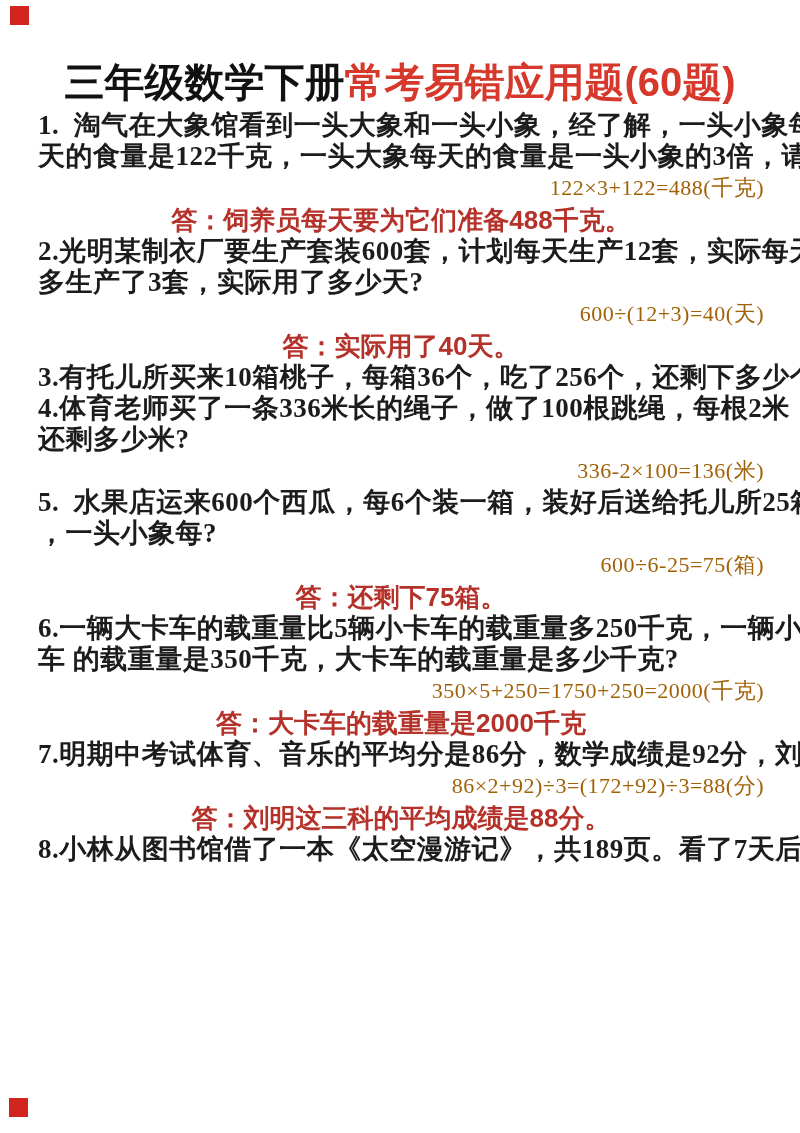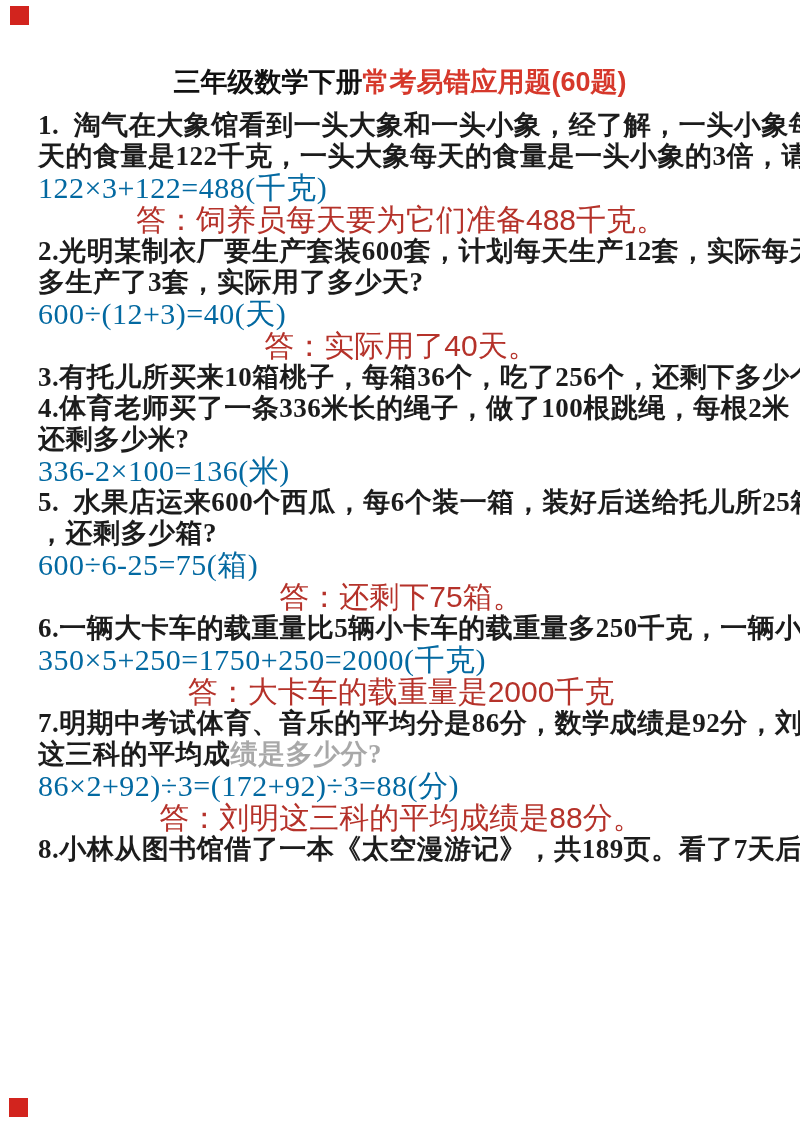--- a/index.html
+++ b/index.html
@@ -23,53 +23,53 @@
     background: #d2241e;
   }
   .marker-top { left: 10px; top: 6px; }
   .marker-bottom { left: 9px; top: 1098px; }
 
   .title {
     margin: 0;
     padding-top: 60px;
     text-align: center;
     font-family: "Liberation Sans", "DejaVu Sans", sans-serif;
-    font-size: 27px;
+    font-size: 40px;
     font-weight: bold;
     line-height: 44px;
     color: #111111;
     white-space: nowrap;
   }
   .title .t-red { color: #d6382b; }
 
   .content {
     padding: 6px 36px 0 38px;
   }
   .ql {
     font-size: 27px;
     line-height: 31px;
     white-space: pre;
     letter-spacing: 0.5px;
     font-weight: bold;
     color: #1c1c1c;
   }
   .eq {
-    font-size: 30px;
+    font-size: 22px;
     line-height: 32px;
-    text-align: left;
-    color: #0369a1;
+    text-align: right;
+    color: #a16207;
     letter-spacing: 0.5px;
     white-space: pre;
   }
   .ans {
-    font-size: 30px;
+    font-size: 26px;
     line-height: 32px;
     text-align: center;
     color: #b5322a;
-    font-weight: normal;
+    font-weight: bold;
     font-family: "Liberation Sans", "DejaVu Sans", sans-serif;
     white-space: pre;
   }
   .faded { opacity: 0.38; }
 </style>
 </head>
 <body>
 
 <div class="page">
 
@@ -99,34 +99,34 @@
     </section>
 
     <section>
       <div class="ql">4.体育老师买了一条336米长的绳子，做了100根跳绳，每根2米，</div>
       <div class="ql">还剩多少米?</div>
       <div class="eq">336-2×100=136(米)</div>
     </section>
 
     <section>
       <div class="ql">5.  水果店运来600个西瓜，每6个装一箱，装好后送给托儿所25箱</div>
-      <div class="ql">，还剩多少箱?</div>
+      <div class="ql">，一头小象每?</div>
       <div class="eq">600÷6-25=75(箱)</div>
       <div class="ans">答：还剩下75箱。</div>
     </section>
 
     <section>
       <div class="ql">6.一辆大卡车的载重量比5辆小卡车的载重量多250千克，一辆小卡</div>
+      <div class="ql">车 的载重量是350千克，大卡车的载重量是多少千克?</div>
       <div class="eq">350×5+250=1750+250=2000(千克)</div>
       <div class="ans">答：大卡车的载重量是2000千克</div>
     </section>
 
     <section>
       <div class="ql">7.明期中考试体育、音乐的平均分是86分，数学成绩是92分，刘明</div>
-      <div class="ql"><span>这三科的平均成</span><span class="faded">绩是多少分?</span></div>
       <div class="eq">86×2+92)÷3=(172+92)÷3=88(分)</div>
       <div class="ans">答：刘明这三科的平均成绩是88分。</div>
     </section>
 
     <section>
       <div class="ql">8.小林从图书馆借了一本《太空漫游记》，共189页。看了7天后</div>
     </section>
 
   </div>
 </div>

